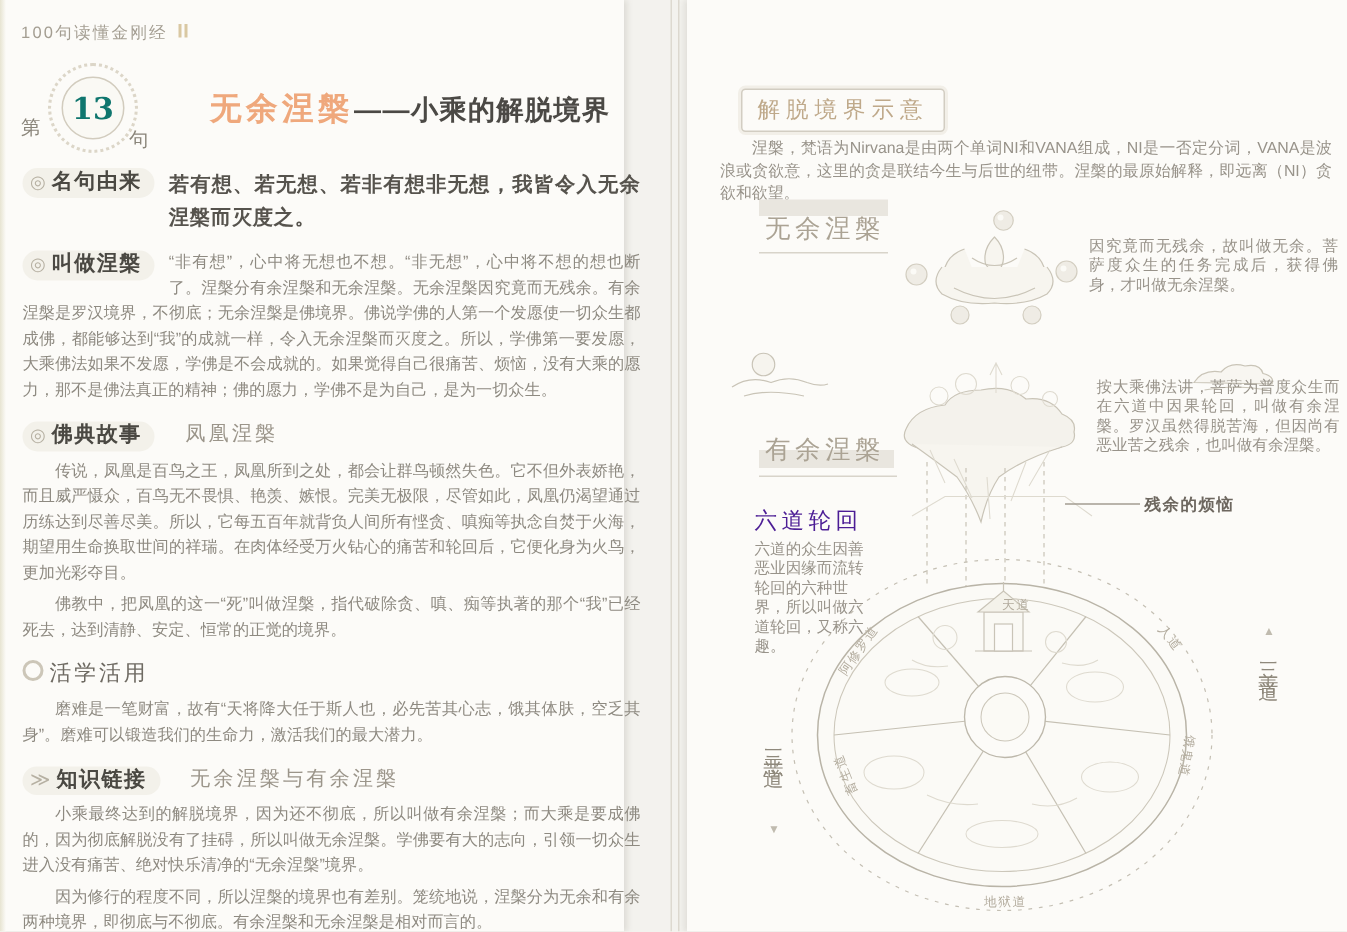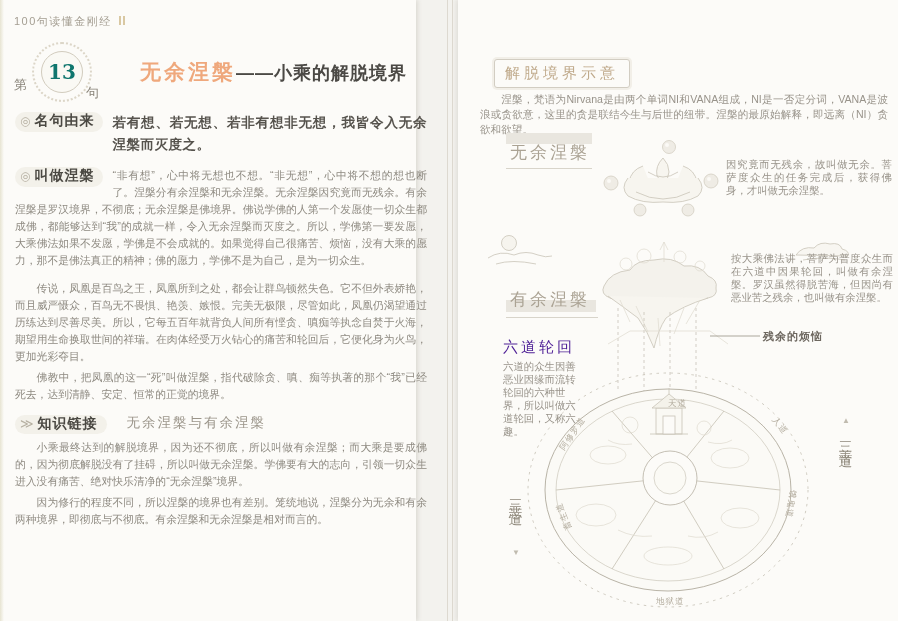--- a/index.html
+++ b/index.html
@@ -102,24 +102,34 @@
       <span class="sec-head"><span class="bullet">◎</span><span>名句由来</span></span>
       <div class="quote">若有想、若无想、若非有想非无想，我皆令入无余涅槃而灭度之。</div>
     </div>
 
     <div class="sec">
       <span class="sec-head"><span class="bullet">◎</span><span>叫做涅槃</span></span>
       <span>“非有想”，心中将无想也不想。“非无想”，心中将不想的想也断了。涅槃分有余涅槃和无余涅槃。无余涅槃因究竟而无残余。有余涅槃是罗汉境界，不彻底；无余涅槃是佛境界。佛说学佛的人第一个发愿使一切众生都成佛，都能够达到“我”的成就一样，令入无余涅槃而灭度之。所以，学佛第一要发愿，大乘佛法如果不发愿，学佛是不会成就的。如果觉得自己很痛苦、烦恼，没有大乘的愿力，那不是佛法真正的精神；佛的愿力，学佛不是为自己，是为一切众生。</span>
     </div>
 
     <div class="sec">
+      <div class="head-row">
+        <span class="sec-head"><span class="bullet">◎</span><span>佛典故事</span></span>
+        <span class="sec-sub sub-inline">凤凰涅槃</span>
+      </div>
       <p>传说，凤凰是百鸟之王，凤凰所到之处，都会让群鸟顿然失色。它不但外表娇艳，而且威严慑众，百鸟无不畏惧、艳羡、嫉恨。完美无极限，尽管如此，凤凰仍渴望通过历练达到尽善尽美。所以，它每五百年就背负人间所有悭贪、嗔痴等执念自焚于火海，期望用生命换取世间的祥瑞。在肉体经受万火钻心的痛苦和轮回后，它便化身为火鸟，更加光彩夺目。</p>
       <p>佛教中，把凤凰的这一“死”叫做涅槃，指代破除贪、嗔、痴等执著的那个“我”已经死去，达到清静、安定、恒常的正觉的境界。</p>
     </div>
 
+    <div class="sec">
+      <div class="head-row">
+        <span class="sec-head" style="background:transparent;padding-left:0;"><span class="ring"></span><span style="font-weight:normal;color:#6e6a62;font-size:14.5px;letter-spacing:2px;">活学活用</span></span>
+      </div>
+      <p>磨难是一笔财富，故有“天将降大任于斯人也，必先苦其心志，饿其体肤，空乏其身”。磨难可以锻造我们的生命力，激活我们的最大潜力。</p>
+    </div>
 
     <div class="sec">
       <div class="head-row">
         <span class="sec-head"><span class="bullet" style="font-size:13px;">≫</span><span>知识链接</span></span>
         <span class="sec-sub sub-inline">无余涅槃与有余涅槃</span>
       </div>
       <p>小乘最终达到的解脱境界，因为还不彻底，所以叫做有余涅槃；而大乘是要成佛的，因为彻底解脱没有了挂碍，所以叫做无余涅槃。学佛要有大的志向，引领一切众生进入没有痛苦、绝对快乐清净的“无余涅槃”境界。</p>
       <p>因为修行的程度不同，所以涅槃的境界也有差别。笼统地说，涅槃分为无余和有余两种境界，即彻底与不彻底。有余涅槃和无余涅槃是相对而言的。</p>
     </div>
 

